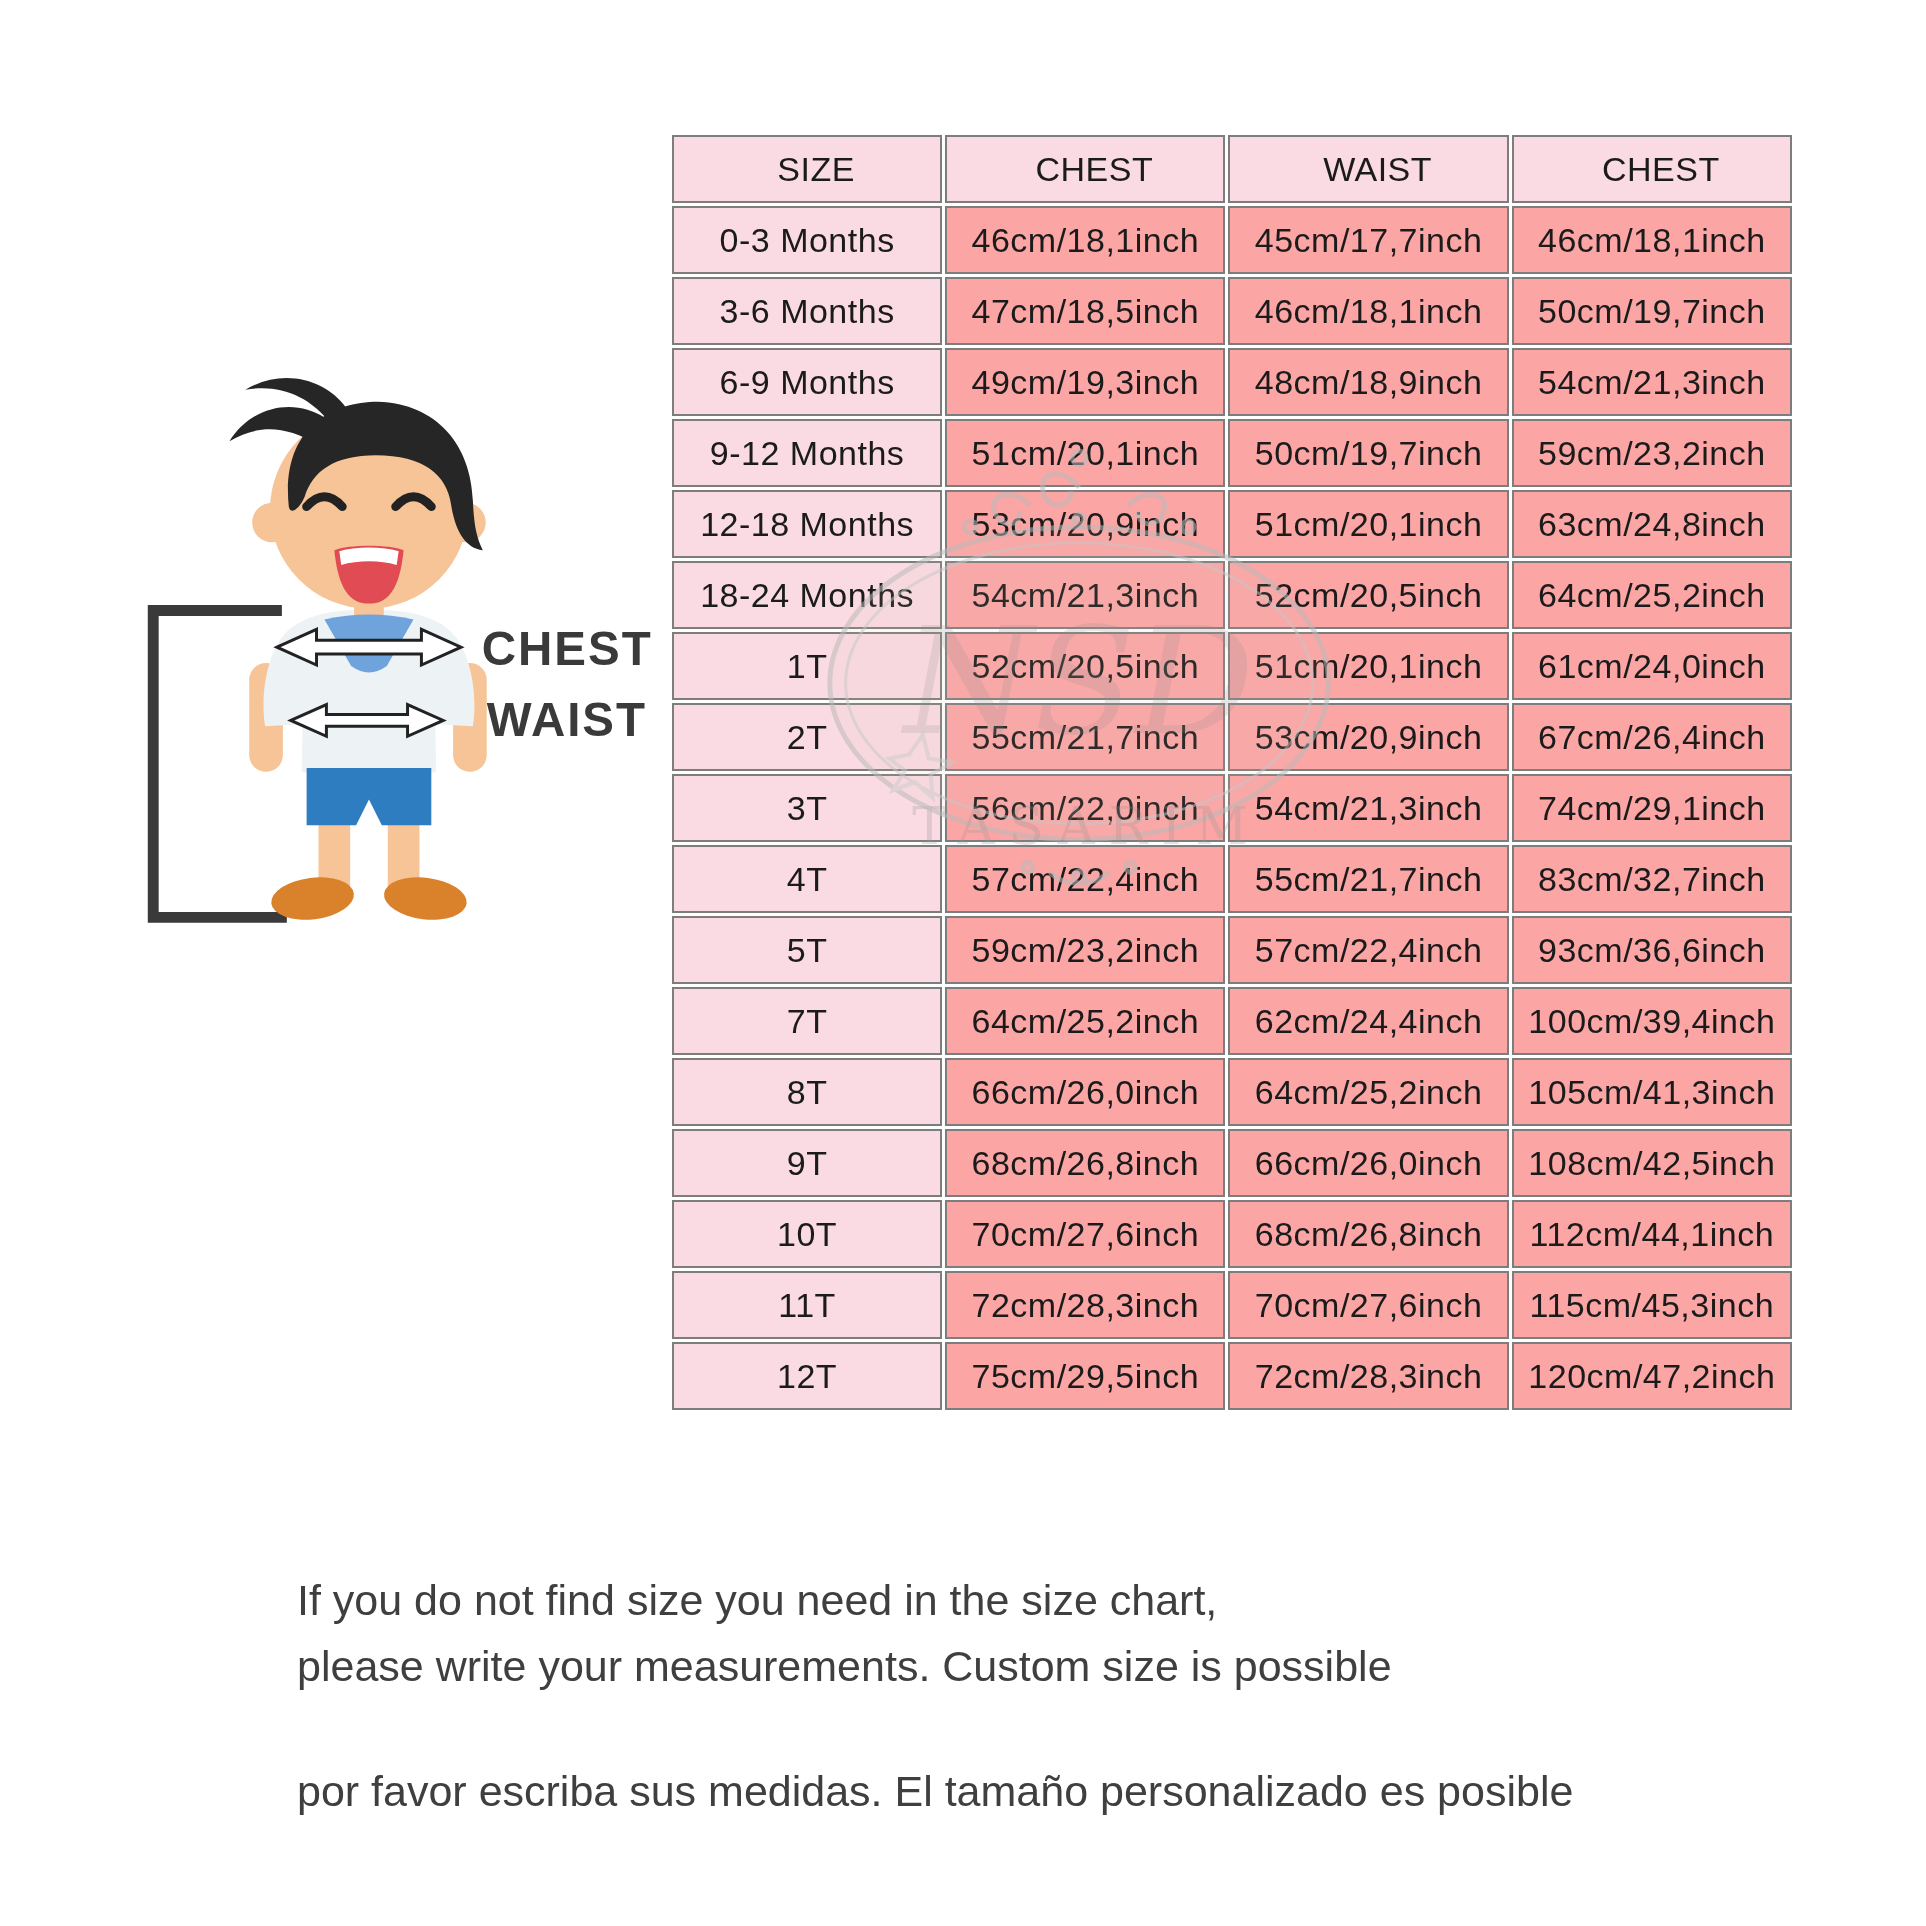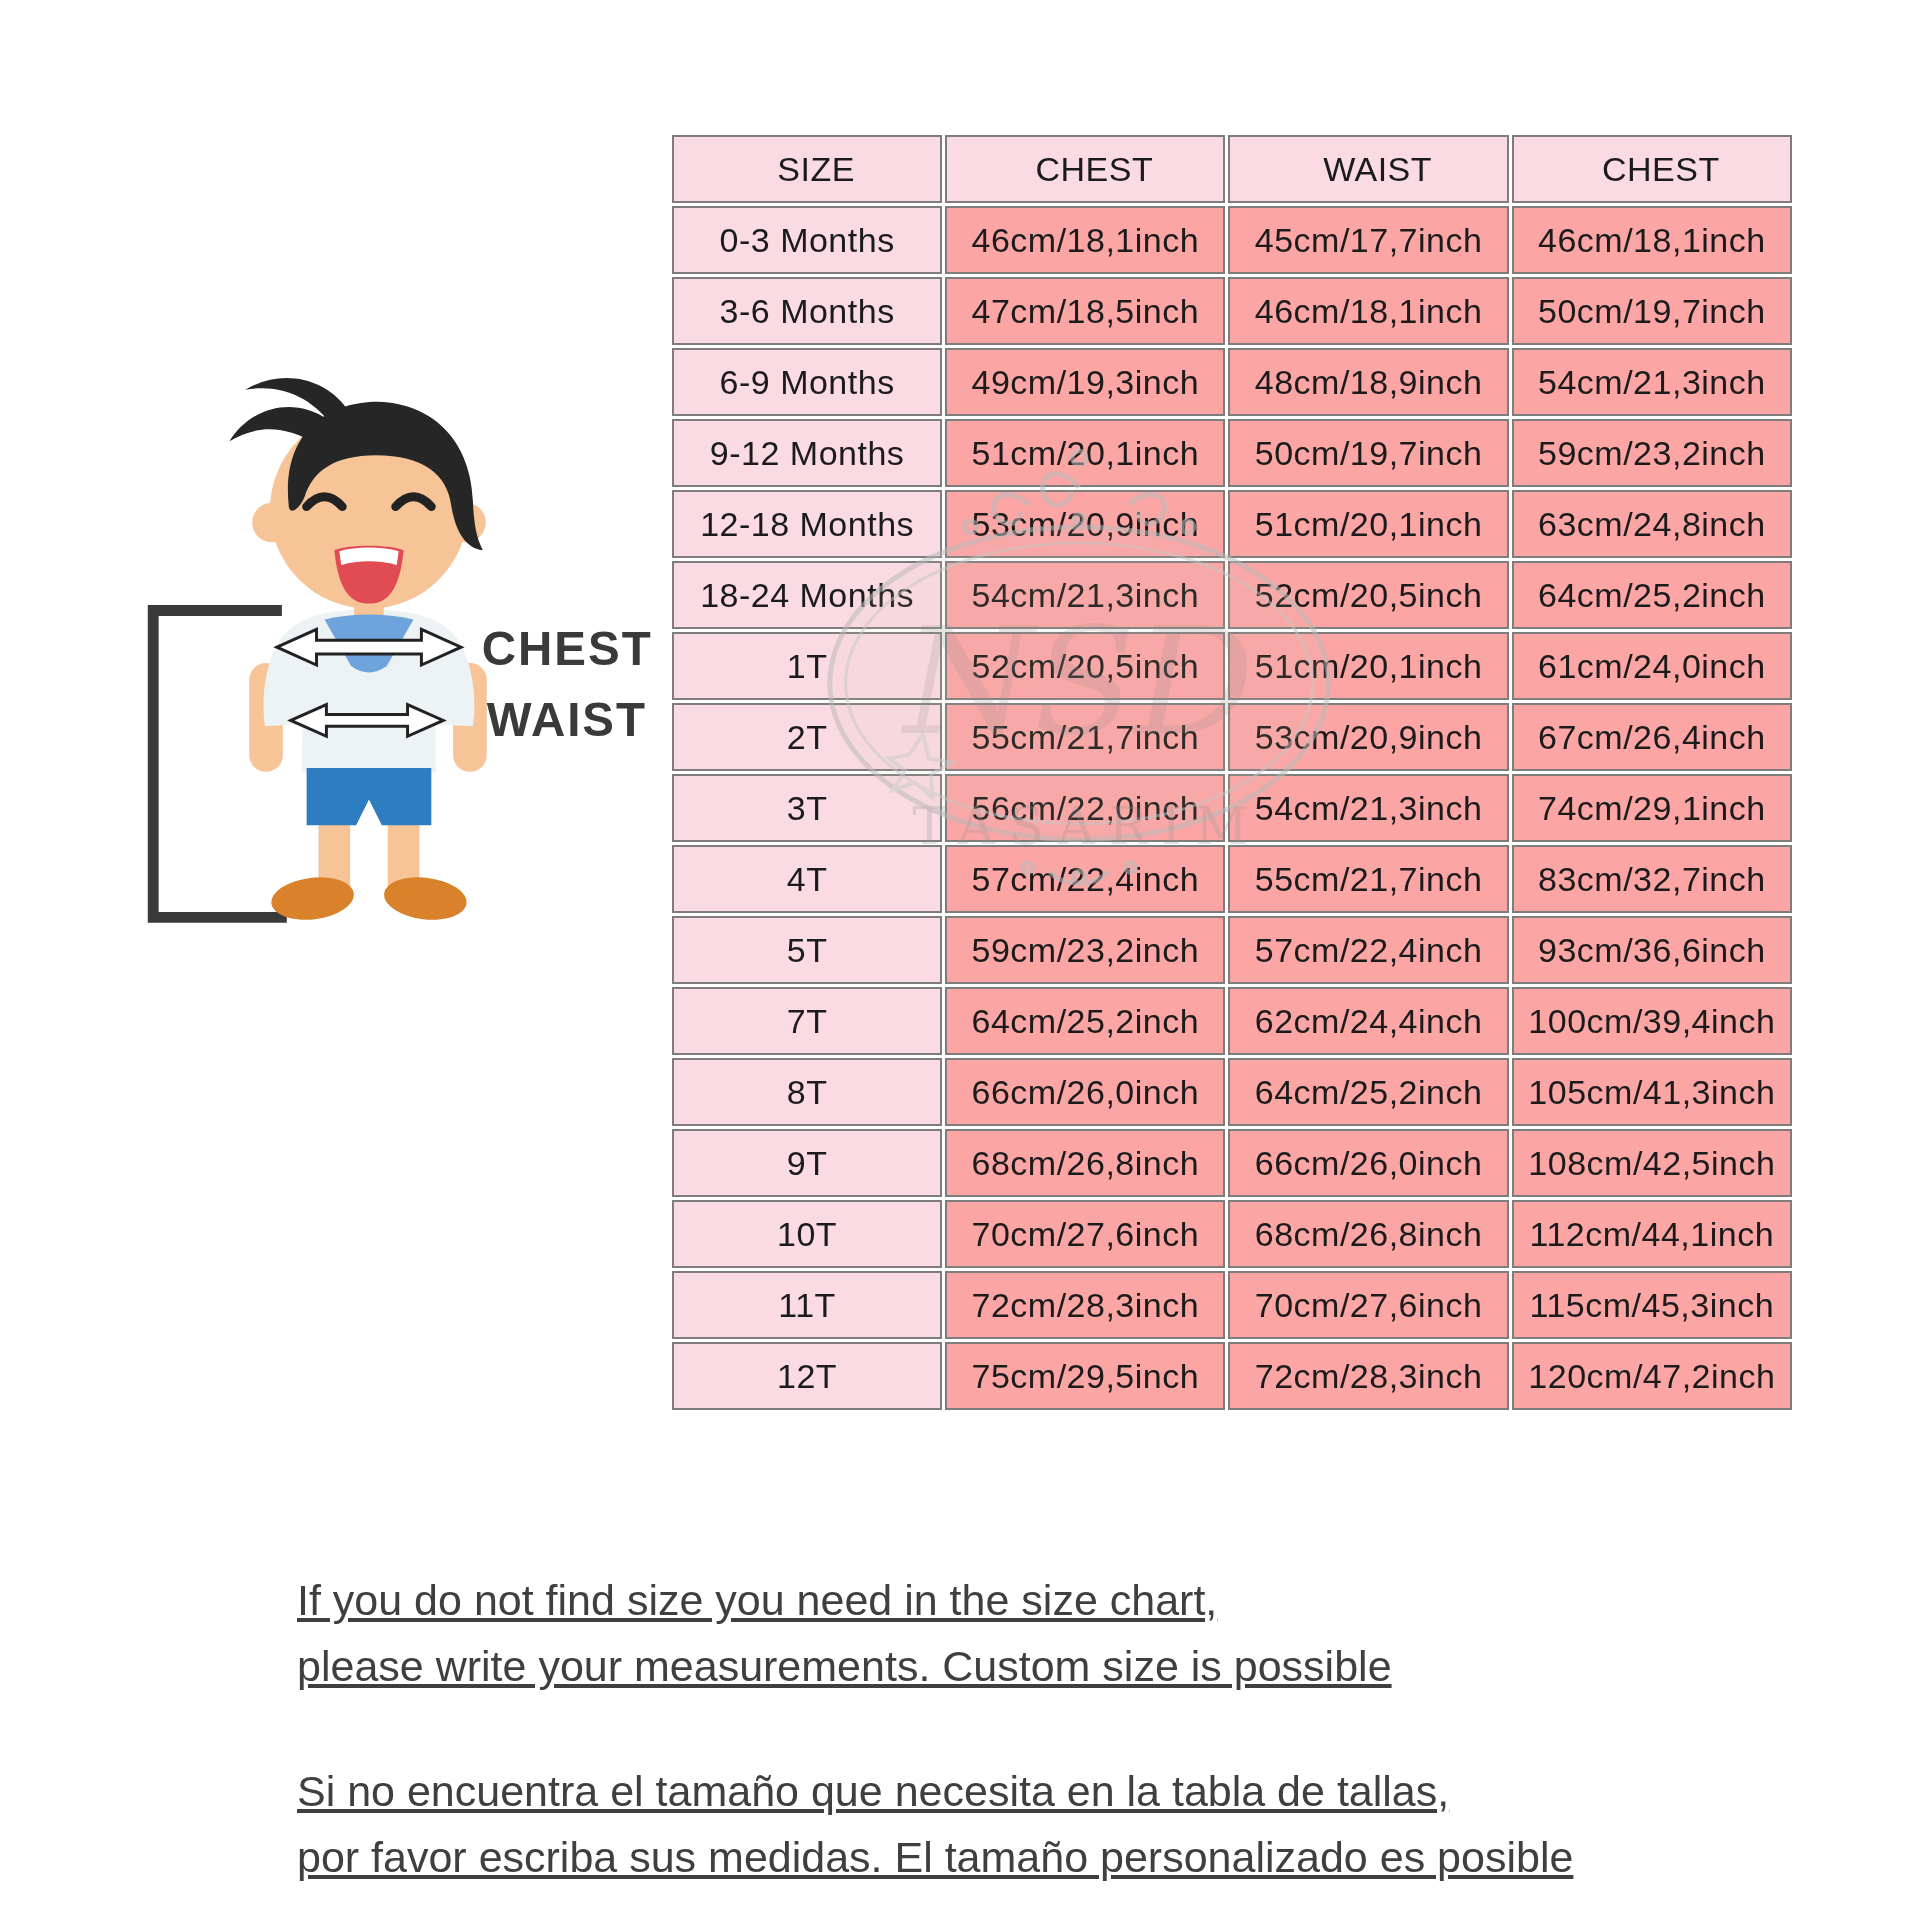--- a/index.html
+++ b/index.html
@@ -27,21 +27,21 @@
   .measure-label{font-family:"Liberation Sans", sans-serif;font-weight:800;
     font-size:48px;letter-spacing:2px;fill:#3a3a3a;}
 
   
   .watermark{position:absolute;left:812px;top:436px;pointer-events:none;z-index:5;opacity:.55;}
   .wm-mono{font-family:"DejaVu Serif", serif;font-style:italic;font-size:150px;fill:rgba(150,150,150,.38);}
   .wm-sub{font-family:"DejaVu Serif", serif;font-size:52px;letter-spacing:14px;fill:rgba(150,150,150,.5);}
 
   
   .notes{position:absolute;left:297px;top:1567px;z-index:2;}
-  .notes p{margin:0 0 59px 0;font-size:43px;line-height:66px;color:#3f3f3f;text-decoration:underline;}
+  .notes p{margin:0 0 59px 0;font-size:43px;line-height:66px;color:#3f3f3f;}
   .notes p span{display:block;}
 </style>
 </head>
 <body>
 
 <svg class="figure-svg" width="614" height="574" viewBox="0 0 620 580">
 
   <g>
     <path d="M225 237 H95 V547 H230" fill="none" stroke="#3a3a3a" stroke-width="11"></path>
   </g>
@@ -243,17 +243,16 @@
     <circle cx="322" cy="436" r="5"></circle>
   </g>
 </svg>
 
 <div class="notes">
   <p>
     <span>If you do not find size you need in the size chart,</span>
     <span>please write your measurements. Custom size is possible</span>
   </p>
   <p>
-    <span>Si no encuentra el tamaño que necesita en la tabla de tallas,</span>
     <span>por favor escriba sus medidas. El tamaño personalizado es posible</span>
   </p>
 </div>
 
 
 </body></html>

